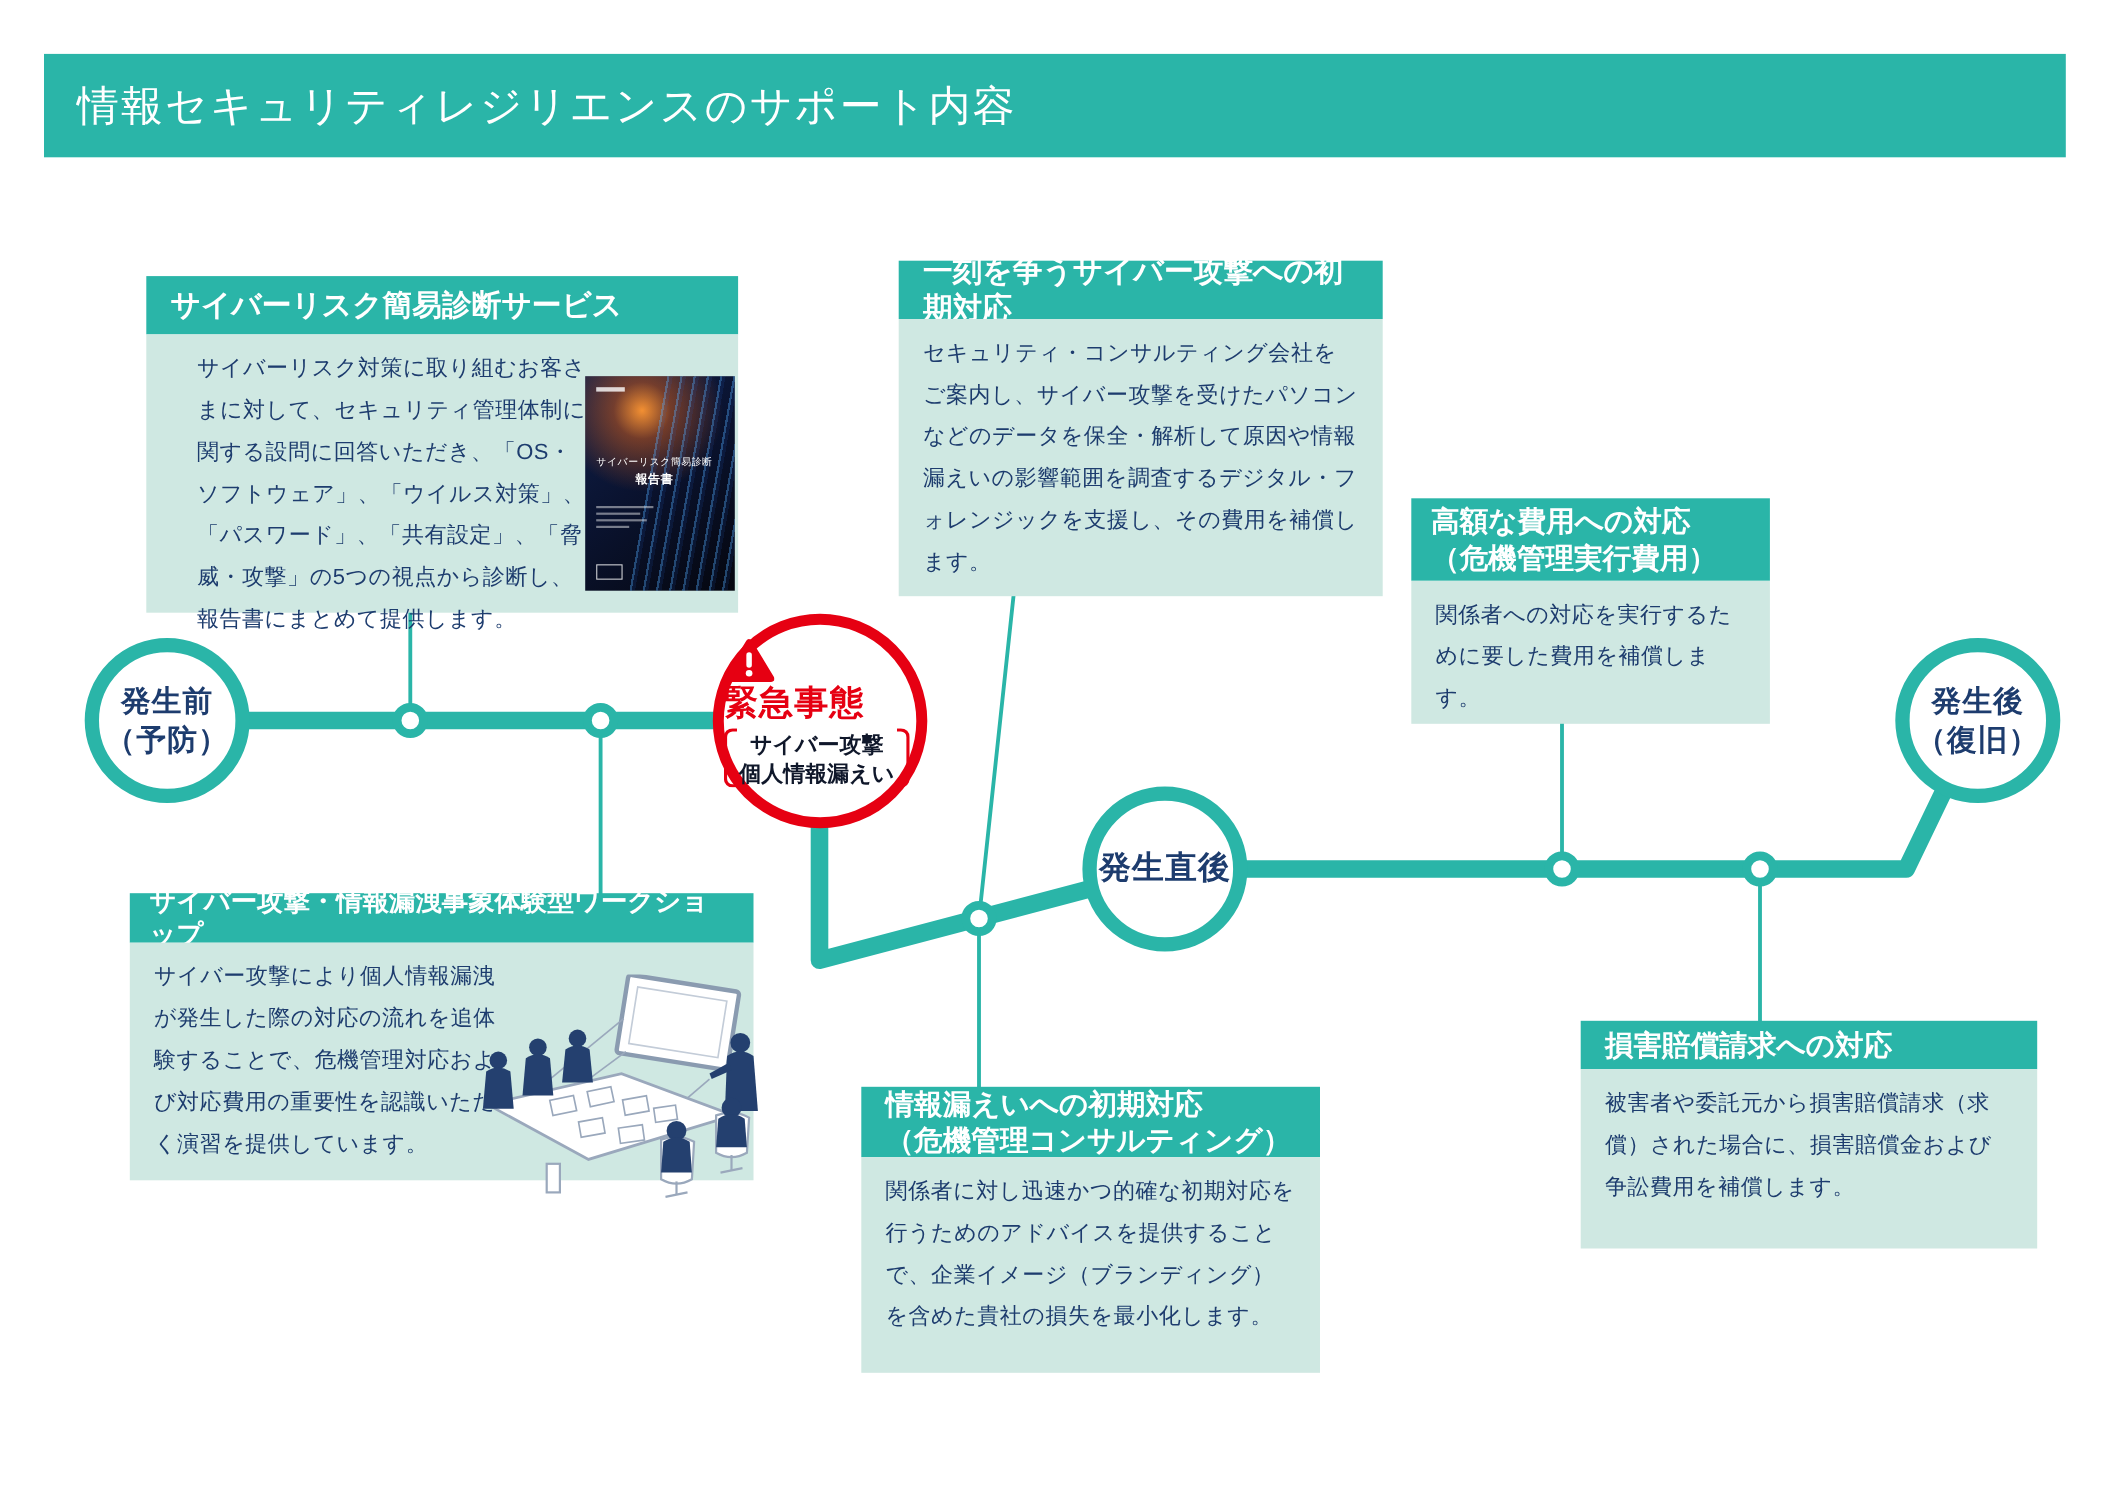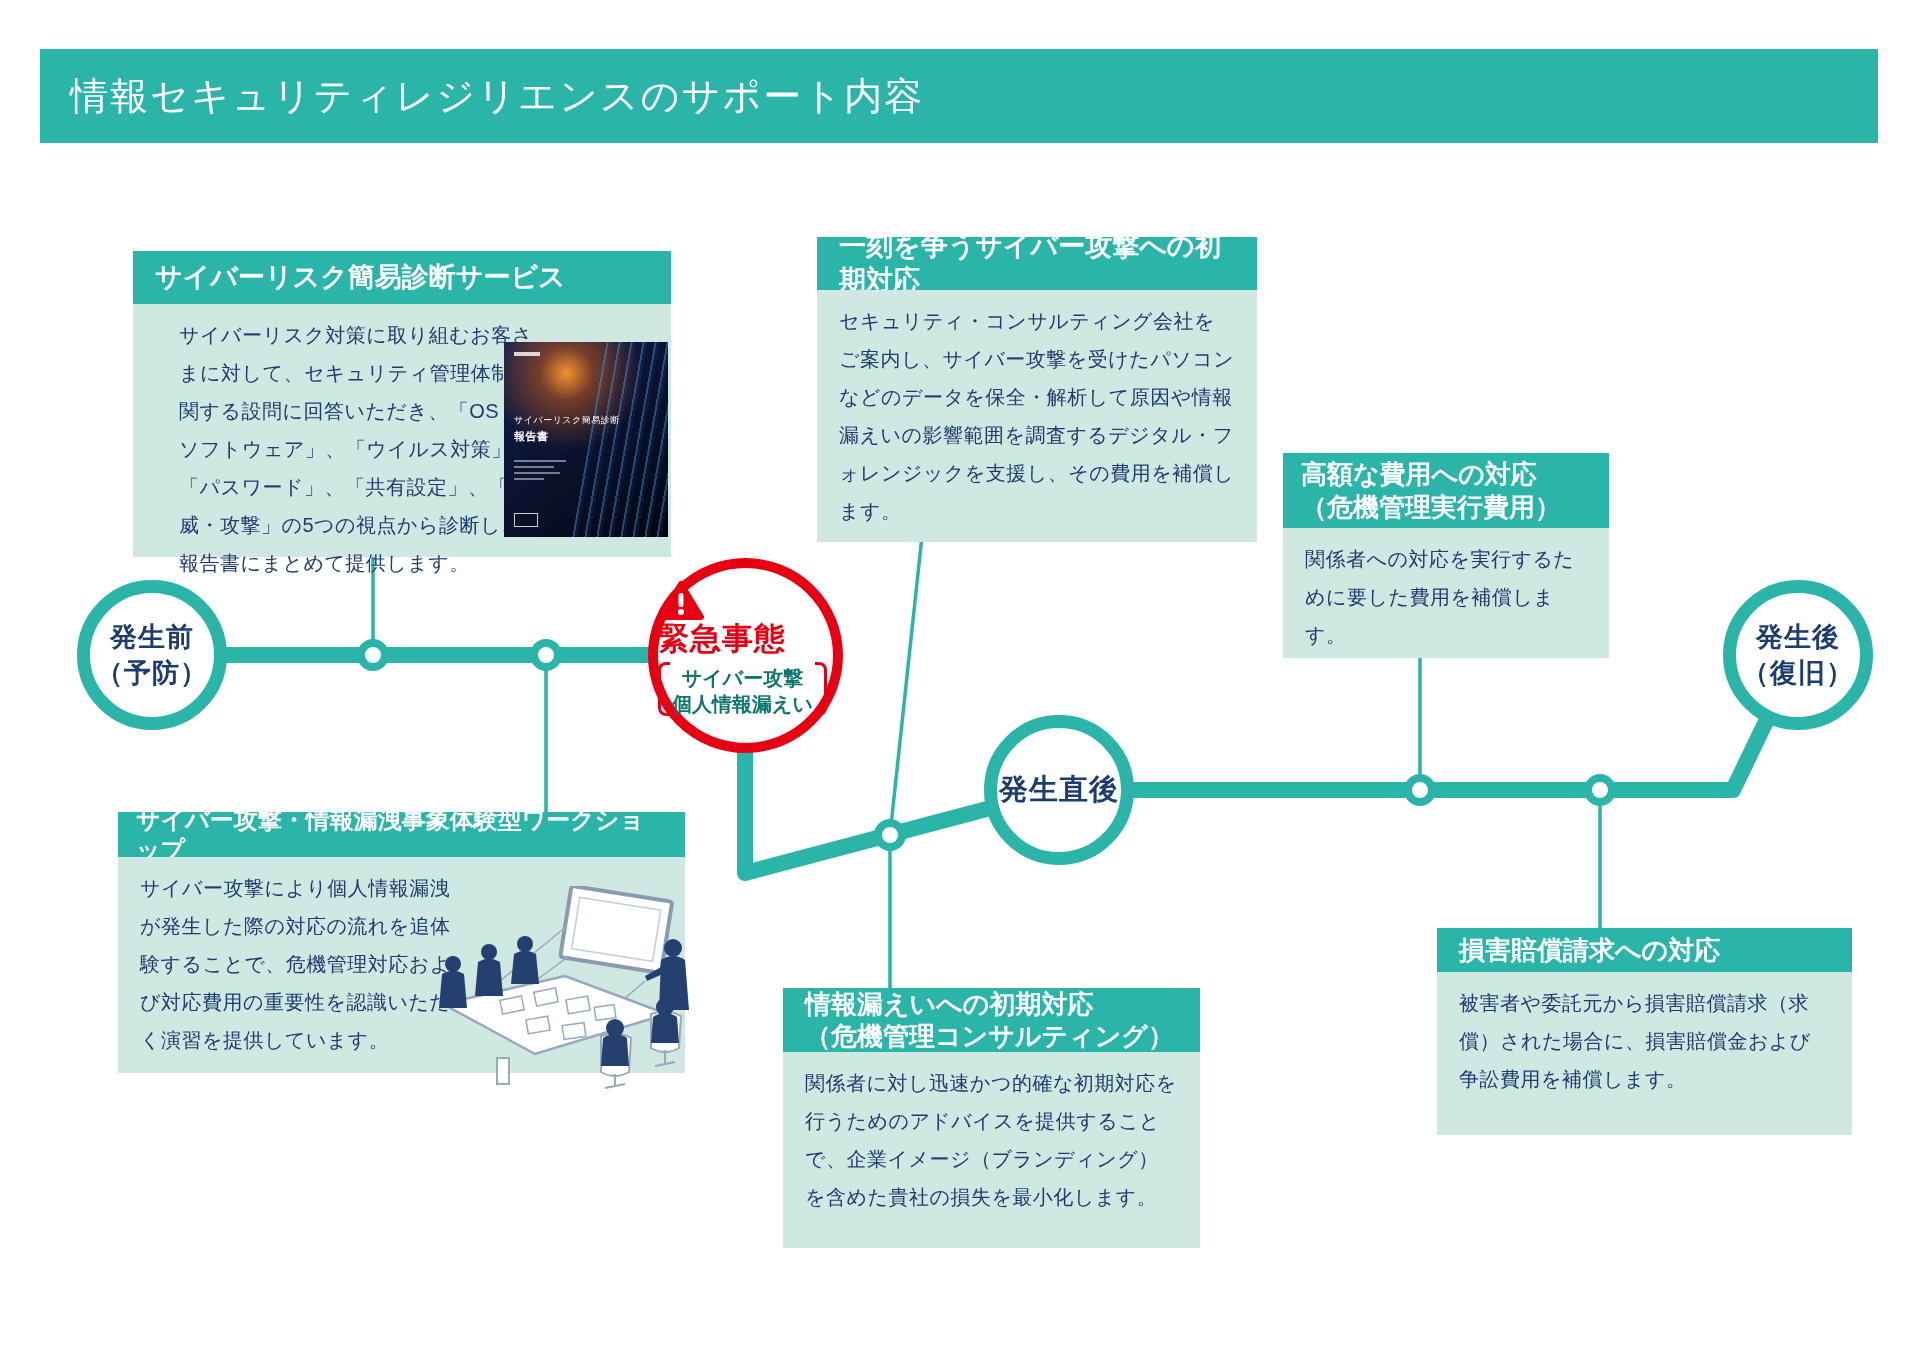--- a/index.html
+++ b/index.html
@@ -38,24 +38,24 @@
 
   #card-leak{left:783px;top:988px;width:417px;}
   #card-leak .card-header{height:64px;font-size:26px;}
   #card-leak .card-body{height:196px;}
 
   #card-damages{left:1437px;top:928px;width:415px;}
   #card-damages .card-header{height:44px;font-size:26px;}
   #card-damages .card-body{height:163px;}
 
   
-  .report-cover{position:absolute;right:3px;top:38px;width:164px;height:195px;
+  .report-cover{position:absolute;right:3px;top:38px;width:136px;height:195px;
     background:radial-gradient(circle at 38% 16%, rgba(255,150,50,.95) 0%, rgba(200,90,30,.55) 14%, rgba(30,40,90,0) 40%),
                linear-gradient(140deg,#10204a 0%,#0a1330 45%,#05070f 100%);
-    overflow:hidden;}
+    overflow:hidden;text-align:center;}
   .cover-streaks{position:absolute;right:-12px;top:-10px;width:95px;height:220px;transform:skewX(-10deg);
     background:repeating-linear-gradient(90deg, rgba(70,160,255,0) 0 4px, rgba(80,170,255,.45) 4px 6px, rgba(30,90,200,.15) 6px 9px, rgba(70,160,255,0) 9px 12px);opacity:.85;}
   .cover-logo{position:absolute;left:10px;top:10px;width:26px;height:4px;background:rgba(255,255,255,.8);}
   .cover-title{position:absolute;left:10px;top:72px;color:#fff;line-height:1.5;}
   .cover-title .l1{font-size:9px;display:block;}
   .cover-title .l2{font-size:11px;font-weight:bold;display:block;}
   .cover-lines{position:absolute;left:10px;top:118px;}
   .cover-lines i{display:block;height:2px;background:rgba(255,255,255,.45);margin-bottom:4px;}
   .cover-footer{position:absolute;left:10px;bottom:10px;width:22px;height:12px;border:1px solid rgba(255,255,255,.8);}
 
@@ -66,21 +66,21 @@
   #circle-before{left:77px;top:580px;}
   #circle-right-after{left:984px;top:715px;font-size:29px;}
   #circle-after{left:1723px;top:580px;}
 
   
   .emergency{position:absolute;left:648px;top:558px;box-sizing:border-box;width:195px;height:195px;border-radius:50%;
     background:#fff;border:10px solid #e60012;z-index:3;display:flex;flex-direction:column;align-items:flex-start;}
   .emergency .warn{margin-top:12px;}
   .emergency .em-label{color:#e60012;font-weight:bold;font-size:31px;letter-spacing:1px;line-height:1.1;}
   .em-sub{position:relative;margin-top:6px;padding:3px 14px;text-align:center;}
-  .em-sub .s{display:block;color:#0f766e;font-weight:bold;font-size:20px;line-height:1.3;letter-spacing:0;}
+  .em-sub .s{display:block;color:#0f172a;font-weight:bold;font-size:20px;line-height:1.3;letter-spacing:0;}
   .em-sub .br{position:absolute;top:0;bottom:4px;width:9px;}
   .em-sub .br.l{left:0;border-left:3px solid #e60012;border-top:3px solid #e60012;border-bottom:3px solid #e60012;border-radius:8px 0 0 8px;}
   .em-sub .br.r{right:0;border-right:3px solid #e60012;border-top:3px solid #e60012;border-bottom:3px solid #e60012;border-radius:0 8px 8px 0;}
 
   
   .ws-illustration{position:absolute;right:-10px;bottom:-18px;width:290px;height:205px;z-index:1;}
 </style>
 </head>
 <body>
 

